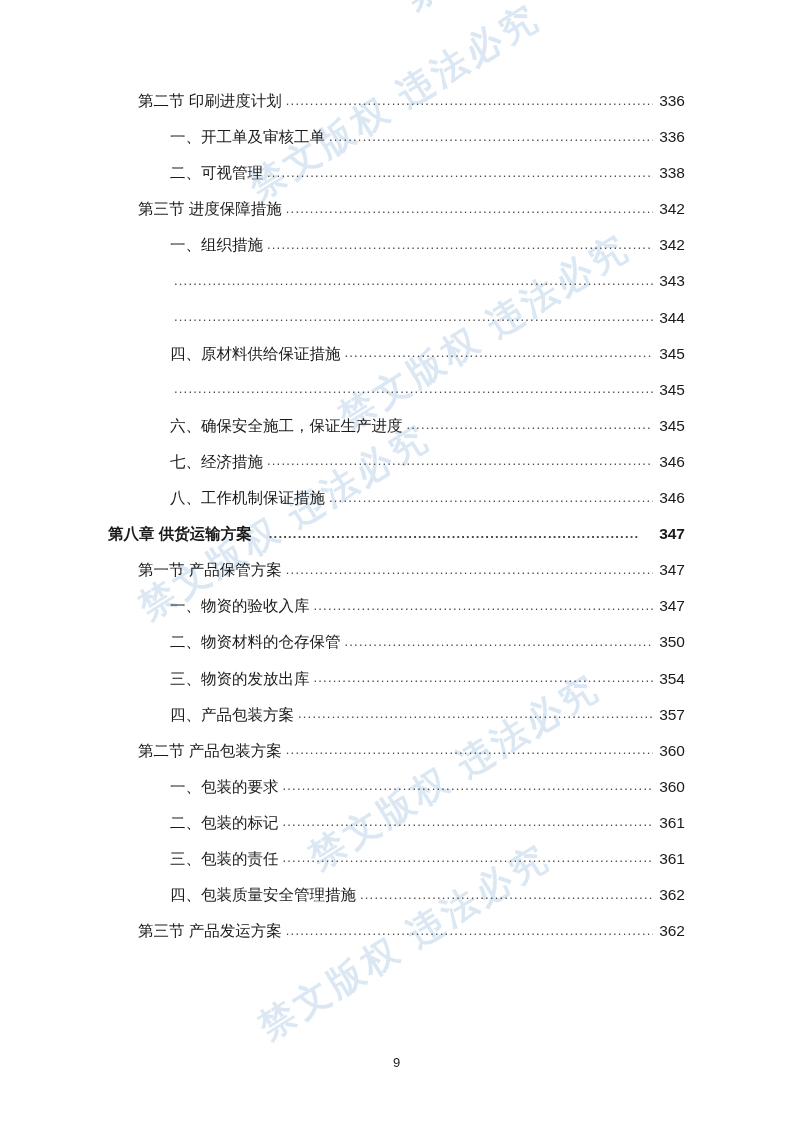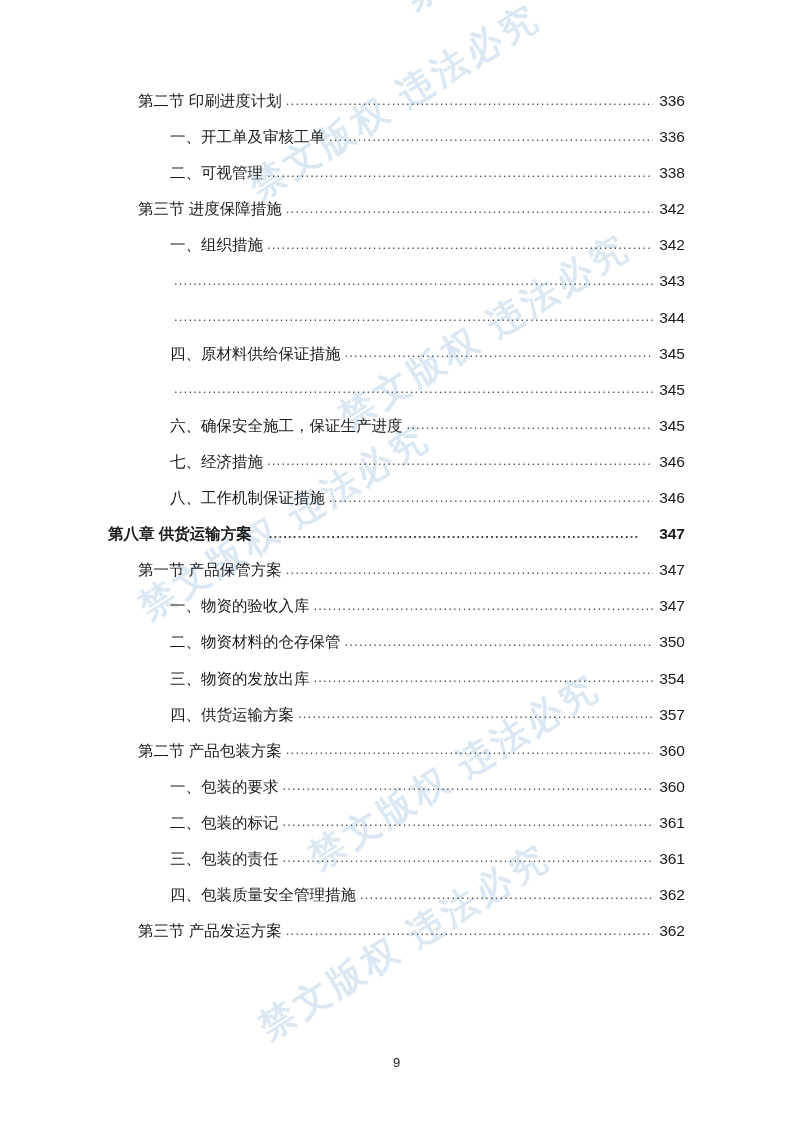--- a/index.html
+++ b/index.html
@@ -186,21 +186,21 @@
         <span class="label">二、物资材料的仓存保管</span>
         <span class="leader">........................................................................................................................................................................................................</span>
         <span class="page-num">350</span>
       </div>
       <div class="toc-row lvl-item">
         <span class="label">三、物资的发放出库</span>
         <span class="leader">........................................................................................................................................................................................................</span>
         <span class="page-num">354</span>
       </div>
       <div class="toc-row lvl-item">
-        <span class="label">四、供货运输方案</span>
+        <span class="label">四、产品包装方案</span>
         <span class="leader">........................................................................................................................................................................................................</span>
         <span class="page-num">357</span>
       </div>
       <div class="toc-row lvl-section">
         <span class="label">第二节  产品包装方案</span>
         <span class="leader">........................................................................................................................................................................................................</span>
         <span class="page-num">360</span>
       </div>
       <div class="toc-row lvl-item">
         <span class="label">一、包装的要求</span>

